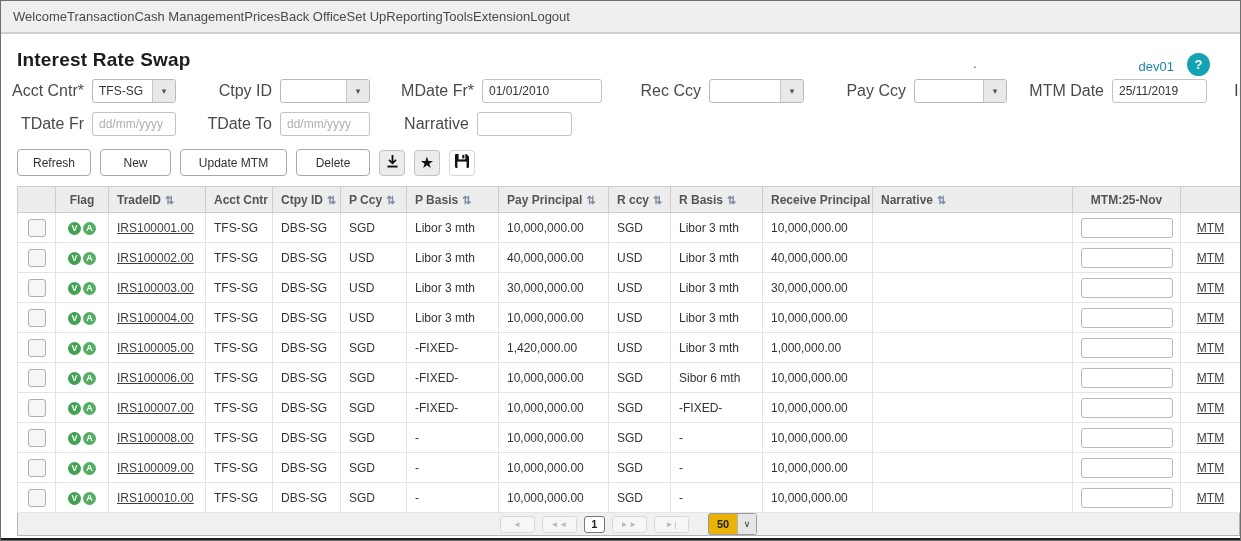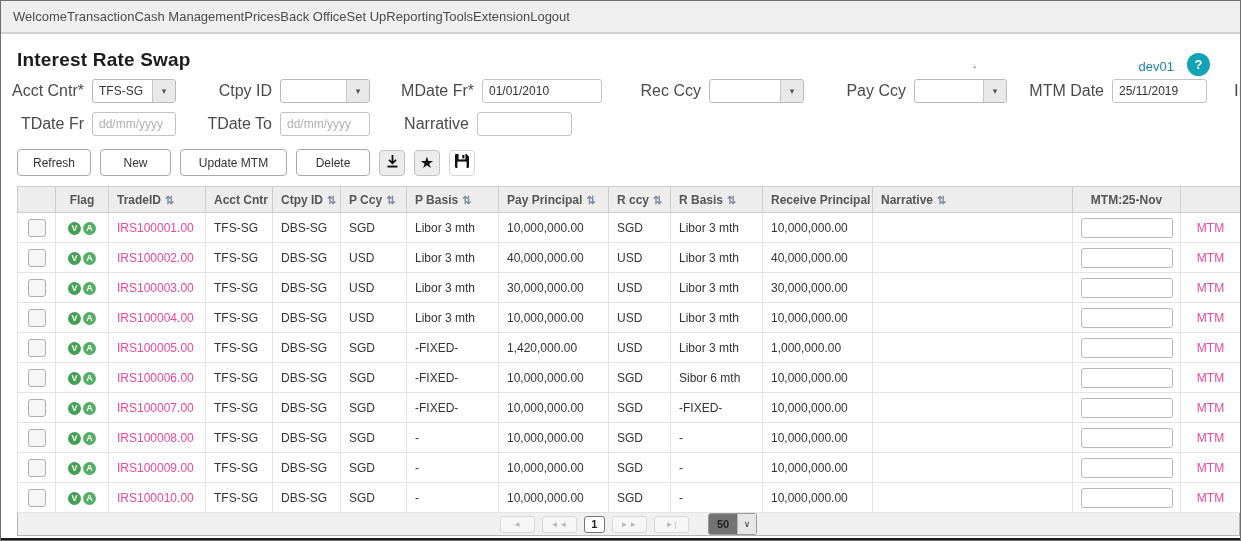--- a/index.html
+++ b/index.html
@@ -32,27 +32,27 @@
   .ibtn-save{background:#fff;border-color:#d5d5d5;}
   
   table.grid{border-collapse:collapse;margin-left:16px;table-layout:fixed;width:1223px;font-size:12px;border:1px solid #b5b5b5;}
   .grid th{background:#ededed;height:25px;font-weight:bold;color:#555;border:1px solid #cdcdcd;padding:0 8px;white-space:nowrap;overflow:hidden;}
   .grid td{height:29px;border:1px solid #e4e4e4;color:#333;background:#fff;padding:0 8px;white-space:nowrap;overflow:hidden;}
   .sort-ic{color:#7a8ca3;font-size:11px;margin-left:4px;}
   .al{text-align:left;} .ar{text-align:left;} .ac{text-align:center;}
   .cbx{width:16px;height:16px;border:1px solid #b0b0b0;border-radius:3px;background:#f6f6f6;display:inline-block;vertical-align:middle;cursor:pointer;}
   .badge{width:13px;height:13px;border-radius:50%;color:#fff;font-size:9px;font-weight:bold;display:inline-flex;align-items:center;justify-content:center;margin:0 1px;vertical-align:middle;}
   .badge-v{background:#43a154;} .badge-a{background:#54ae63;}
-  .link{color:#ec4899;cursor:pointer;}
+  .link{color:#404040;text-decoration:underline;cursor:pointer;}
   .mtm-input{width:92px;height:20px;border:1px solid #b9b9b9;border-radius:3px;box-sizing:border-box;outline:none;font-family:inherit;}
   
   .pager{width:1223px;margin-left:16px;box-sizing:border-box;height:23px;background:#f0f0f0;border:1px solid #b5b5b5;border-top:none;display:flex;align-items:center;justify-content:center;gap:7px;}
   .pbtn{min-width:35px;height:17px;background:#f6f6f6;border:1px solid #d8d8d8;border-radius:3px;color:#b9b9b9;font-size:8px;display:flex;align-items:center;justify-content:center;cursor:pointer;box-sizing:border-box;letter-spacing:1px;}
   .pcur{min-width:21px;height:17px;background:#fff;border:1px solid #777;border-radius:3px;color:#222;font-size:11px;font-weight:bold;display:flex;align-items:center;justify-content:center;cursor:pointer;box-sizing:border-box;}
-  .psize{height:20px;background:#737373;border:1px solid #999;border-radius:3px;display:inline-flex;align-items:center;margin-left:12px;cursor:pointer;}
+  .psize{height:20px;background:#eab308;border:1px solid #999;border-radius:3px;display:inline-flex;align-items:center;margin-left:12px;cursor:pointer;}
   .psize .num{padding:0 8px;font-size:11px;font-weight:bold;color:#222;}
   .psize .chev{width:18px;align-self:stretch;background:#e6e6e6;border-left:1px solid #b5b5b5;display:flex;align-items:center;justify-content:center;font-size:9px;color:#333;}
   .bottom-bar{height:4px;background:#1b1b1b;margin-top:2px;}
 </style>
 </head>
 <body>
 
 <div class="window">
   <div class="nav">
       <span class="nav-item">Welcome</span>

